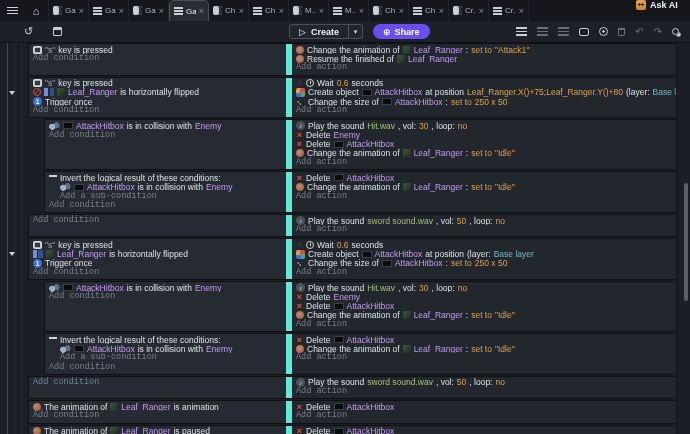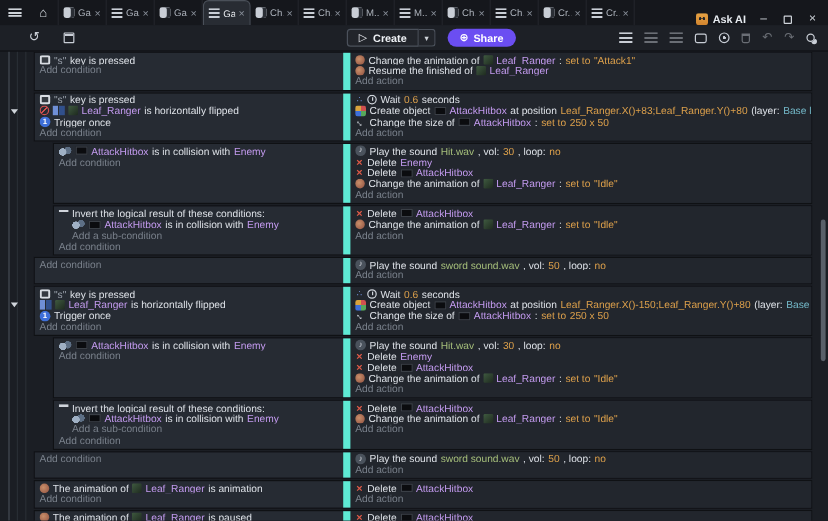--- a/index.html
+++ b/index.html
@@ -12,21 +12,21 @@
   .ham-glyph { width:11px; height:7px; background:repeating-linear-gradient(to bottom,#cfd4da 0 1.4px,transparent 1.4px 2.9px); }
   .home-tab { width:25px; display:flex; align-items:center; justify-content:center; color:#cfd4da; font-size:11px; border-right:1px solid #22252b; }
   .tabs { display:flex; align-items:stretch; }
   .tab { width:40px; display:flex; align-items:center; gap:3px; padding:0 4px; border-right:1px solid #22252b; color:#aeb4bd; cursor:default; }
   .tab.active { background:#282c33; border:1px solid #4a5059; border-bottom:none; border-radius:5px 5px 0 0; color:#eef1f5; }
   .tab-label { font-size:8px; white-space:nowrap; overflow:hidden; flex:1; }
   .tab-close { font-size:9px; color:#868d97; }
   .ti { flex:none; }
   .ti-scene { width:9px; height:9px; border-radius:2px; background:#c9ced6; box-shadow:inset -3px 0 0 #2a2e35; }
   .ti-events { width:9px; height:8px; background:repeating-linear-gradient(to bottom,#c9ced6 0 1.6px,transparent 1.6px 3.2px); }
-  .titlebar-right { margin-left:auto; display:flex; align-items:flex-end; gap:12px; padding-right:10px; }
+  .titlebar-right { margin-left:auto; display:flex; align-items:center; gap:12px; padding-right:10px;flex-direction:column; }
   .askai { display:flex; align-items:center; gap:4px; font-size:9px; font-weight:bold; color:#e8ecf1; }
   .askai-icon { width:10px; height:10px; border-radius:2px;
     background:radial-gradient(circle at 35% 45%, #232629 0 1px, transparent 1.3px),
                radial-gradient(circle at 65% 45%, #232629 0 1px, transparent 1.3px),
                linear-gradient(#e6a344,#d2842e); }
   .winbtns { display:flex; align-items:center; gap:14px; }
   .wbtn { color:#cfd4da; font-size:10px; line-height:10px; }
   .wbtn-max { width:7px; height:7px; border:1px solid #cfd4da; border-radius:1px; }
 
   
@@ -52,21 +52,21 @@
   .events { position:absolute; top:43px; left:0; right:0; bottom:0; overflow:hidden; }
   .guide { position:absolute; top:0; bottom:0; width:1px; }
   .evrow { display:flex; margin-right:13px; }
   .gutter { width:28px; flex:none; position:relative; }
   .chev { position:absolute; left:9px; top:14px; width:0; height:0; border-left:3.5px solid transparent; border-right:3.5px solid transparent; border-top:4.5px solid #cfd4da; }
   .evt-wrap { flex:1; min-width:0; }
   .evt { display:flex; border:1px solid #0f1114; margin-bottom:1px; background:#262b33; }
   .conds { flex:none; padding:1px 0 2px 4px; overflow:hidden; }
   .acts { flex:1; min-width:0; background:#22262d; border-left:6px solid #5eead4; padding:1px 0 2px 4px; overflow:hidden; }
   .cl, .al { display:flex; align-items:center; gap:3px; height:9.2px; white-space:nowrap; overflow:hidden; font-size:8.5px; }
-  .addlink { color:#79808b; font-size:8.5px; height:9.2px; line-height:9.2px; }
+  .addlink { color:#79808b; font-size:8.5px; height:9.2px; line-height:9.2px;font-family:Liberation Mono, monospace; }
   .ind1 { margin-left:11px; }
   .kids { margin-left:16px; }
 
   .c-w { color:#dde1e7; } .c-g { color:#9aa1ab; }
   .c-p { color:#c49bf0; font-weight:normal; }
   .c-o { color:#dda04b; } .c-gr { color:#a6bf7b; } .c-b { color:#74b9c9; }
 
   .icn { flex:none; display:inline-flex; align-items:center; justify-content:center; }
   .i-kbd { width:9px; height:8px; border-radius:2px; background:#353a41; box-shadow:inset 0 0 0 1.8px #d9dde3; }
   .i-flip { width:10px; height:8px; background:linear-gradient(90deg,#6f8fd6 0 45%,transparent 45% 55%,#31508c 55%); }
@@ -271,21 +271,21 @@
                 <span class="c-w">Wait </span>
                 <span class="c-o">0.6</span>
                 <span class="c-w"> seconds</span>
               </div>
               <div class="al">
                 <span class="icn i-create"></span>
                 <span class="c-w">Create object </span>
                 <span class="sw sw-ah"></span>
                 <span class="c-p">AttackHitbox</span>
                 <span class="c-w"> at position </span>
-                <span class="c-o">Leaf_Ranger.X()+83;Leaf_Ranger.Y()+80</span>
+                <span class="c-o">Leaf_Ranger.X()+75;Leaf_Ranger.Y()+80</span>
                 <span class="c-w"> (layer: </span>
                 <span class="c-b">Base layer</span>
               </div>
               <div class="al">
                 <span class="icn i-size">↔</span>
                 <span class="c-w">Change the size of </span>
                 <span class="sw sw-ah"></span>
                 <span class="c-p">AttackHitbox</span>
                 <span class="c-w">: </span>
                 <span class="c-o">set to </span>
@@ -436,21 +436,20 @@
                 <span class="c-w">Wait </span>
                 <span class="c-o">0.6</span>
                 <span class="c-w"> seconds</span>
               </div>
               <div class="al">
                 <span class="icn i-create"></span>
                 <span class="c-w">Create object </span>
                 <span class="sw sw-ah"></span>
                 <span class="c-p">AttackHitbox</span>
                 <span class="c-w"> at position </span>
-                <span class="c-o">Leaf_Ranger.X()-150;Leaf_Ranger.Y()+80</span>
                 <span class="c-w"> (layer: </span>
                 <span class="c-b">Base layer</span>
               </div>
               <div class="al">
                 <span class="icn i-size">↔</span>
                 <span class="c-w">Change the size of </span>
                 <span class="sw sw-ah"></span>
                 <span class="c-p">AttackHitbox</span>
                 <span class="c-w">: </span>
                 <span class="c-o">set to </span>

